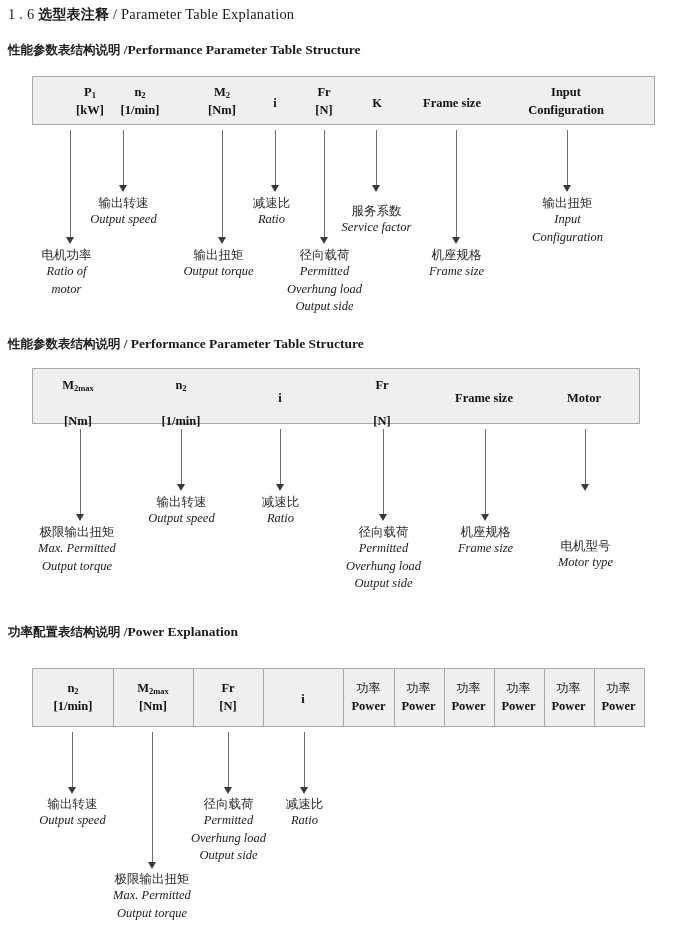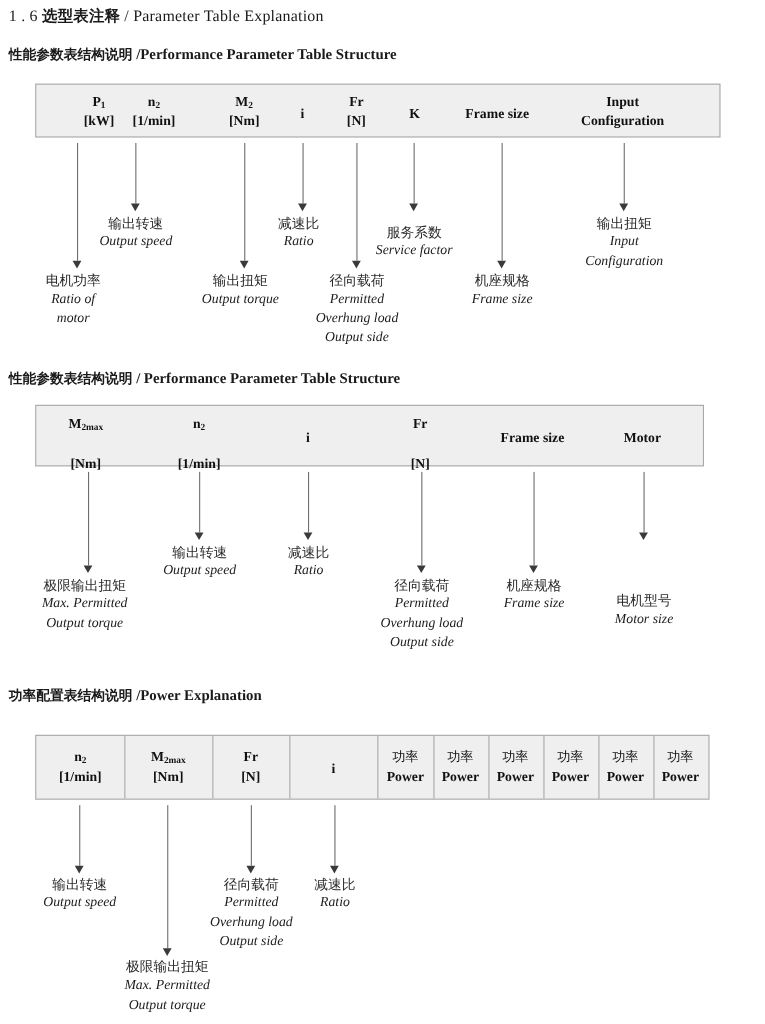--- a/index.html
+++ b/index.html
@@ -324,21 +324,21 @@
   <span class="en">Permitted</span>
   <span class="en">Overhung load</span>
   <span class="en">Output side</span>
 </div>
 <div class="anno" style="left:429px; top:523px; width:113px;">
   <span class="cn">机座规格</span>
   <span class="en">Frame size</span>
 </div>
 <div class="anno" style="left:529px; top:493px; width:113px;margin-top:44px;">
   <span class="cn">电机型号</span>
-  <span class="en">Motor size</span>
+  <span class="en">Motor type</span>
 </div>
 
 <div class="sec-head" style="top:624px">
   <span class="cn">功率配置表结构说明</span>
   <span class="en">/</span><span class="en">Power Explanation</span>
 </div>
 
 <div class="tbl" style="left:32px; top:668px; width:613px; height:59px;"></div>
 <div class="vline" style="left:113px; top:669px; height:57px;"></div>
 <div class="vline" style="left:193px; top:669px; height:57px;"></div>

